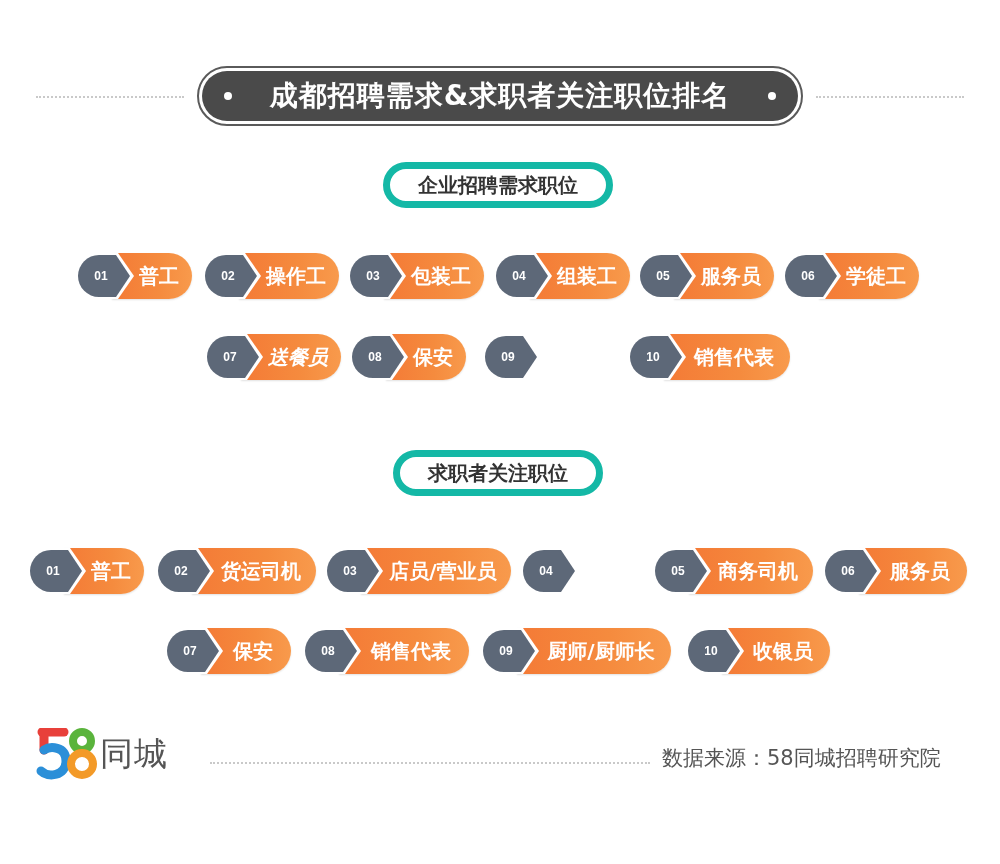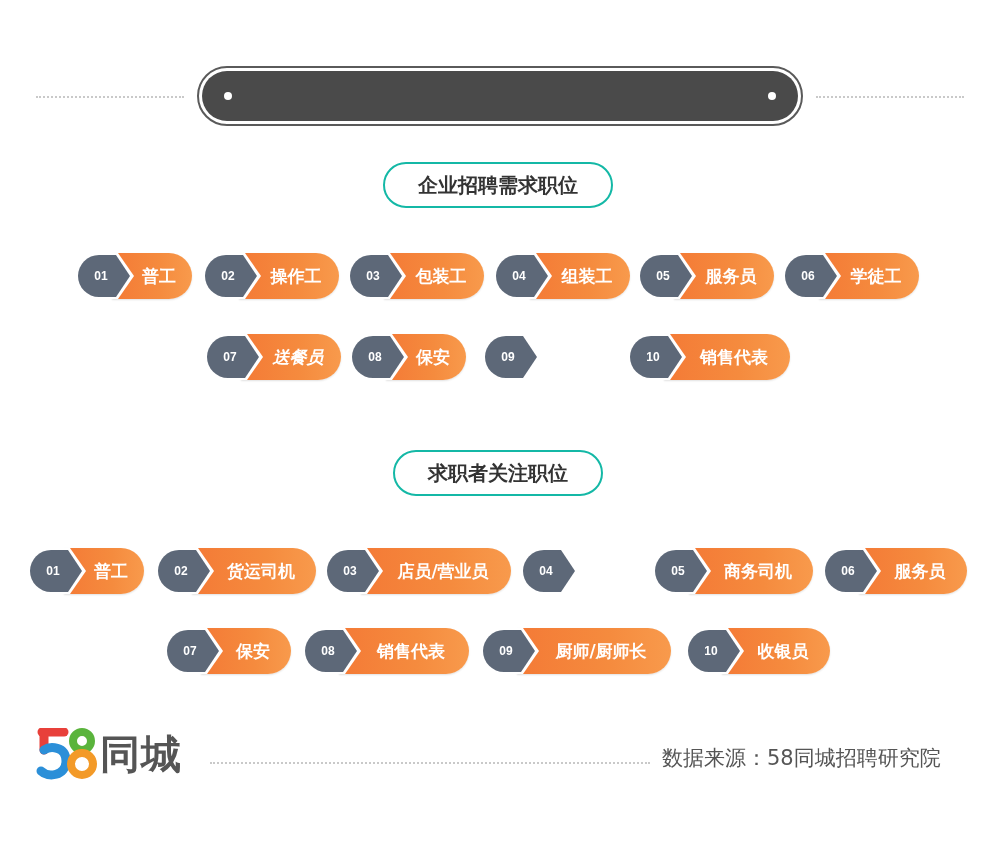--- a/index.html
+++ b/index.html
@@ -8,50 +8,51 @@
 
   .dotted-line { position: absolute; height: 0; border-top: 2px dotted #c9c9c9; }
 
   .title-pill { position: absolute; left: 197px; top: 66px; width: 606px; height: 60px;
     border: 2px solid #5a5a5a; border-radius: 32px; box-sizing: border-box; padding: 3px; background: #fff; }
   .title-inner { width: 100%; height: 100%; background: #4a4a4a; border-radius: 28px;
     display: flex; align-items: center; justify-content: space-between; padding: 0 22px; box-sizing: border-box; }
   .title-dot { width: 8px; height: 8px; border-radius: 50%; background: #fff; }
   .title-text { color: #fff; font-size: 28px; font-weight: bold; letter-spacing: 1px; }
 
-  .section-pill { position: absolute; height: 46px; border: 2px solid #14b8a6; border-radius: 24px;
+  .section-pill { position: absolute; height: 46px; border: 7px solid #14b8a6; border-radius: 24px;
     box-sizing: border-box; display: flex; align-items: center; justify-content: center;
     font-size: 20px; color: #333; font-weight: bold; background: #fff; }
 
   .chip-row { position: absolute; left: 0; width: 1000px; height: 46px; }
   .chip { position: absolute; top: 0; height: 46px; }
   .chip .orange { position: absolute; top: 0; height: 46px; right: 0;
     background: linear-gradient(90deg, #f47a36 0%, #f58b3e 60%, #f89a4c 100%);
     border-radius: 0 23px 23px 0; box-shadow: 0 1px 2px rgba(0,0,0,0.12);
-    display: flex; align-items: center; justify-content: center; color: #fff; font-size: 17px; font-weight: bold;
+    display: flex; align-items: center; justify-content: center; color: #fff; font-size: 20px; font-weight: bold;
     padding-left: 14px; box-sizing: border-box; white-space: nowrap; }
   .chip .num-wrap { position: absolute; left: 0; top: 0; height: 46px; width: 62px; }
   .chip .num-wrap svg { position: absolute; left: 0; top: 0; }
   .chip .num { position: absolute; left: 0; top: 0; width: 50px; height: 46px; display: flex;
     align-items: center; justify-content: center; color: #fff; font-size: 12px; font-weight: bold; font-family: "Liberation Sans", sans-serif; }
 
   .logo { position: absolute; left: 36px; top: 728px; height: 52px; display: flex; align-items: center; }
   .logo-58 { position: relative; width: 62px; height: 52px; }
-  .logo-text { font-size: 40px; color: #555; margin-left: 2px; letter-spacing: 1px; font-weight: bold; }
+  .logo-text { font-size: 33px; color: #555; margin-left: 2px; letter-spacing: 1px; }
 
   .source { position: absolute; left: 662px; top: 744px; font-size: 21px; color: #555; white-space: nowrap; }
 </style>
 </head>
 <body>
 
 <div class="dotted-line" style="left:36px; top:96px; width:148px;"></div>
 <div class="dotted-line" style="left:816px; top:96px; width:148px;"></div>
 <div class="title-pill">
   <div class="title-inner">
     <span class="title-dot"></span>
+    <span class="title-text">成都招聘需求&amp;求职者关注职位排名</span>
     <span class="title-dot"></span>
   </div>
 </div>
 
 <div class="section-pill" style="left:383px; top:162px; width:230px;">企业招聘需求职位</div>
 
 <div class="chip-row" style="top:253px;">
   <div class="chip" style="left:76px; width:116px;">
     <div class="orange" style="width:80px;">普工</div>
     <div class="num-wrap">

